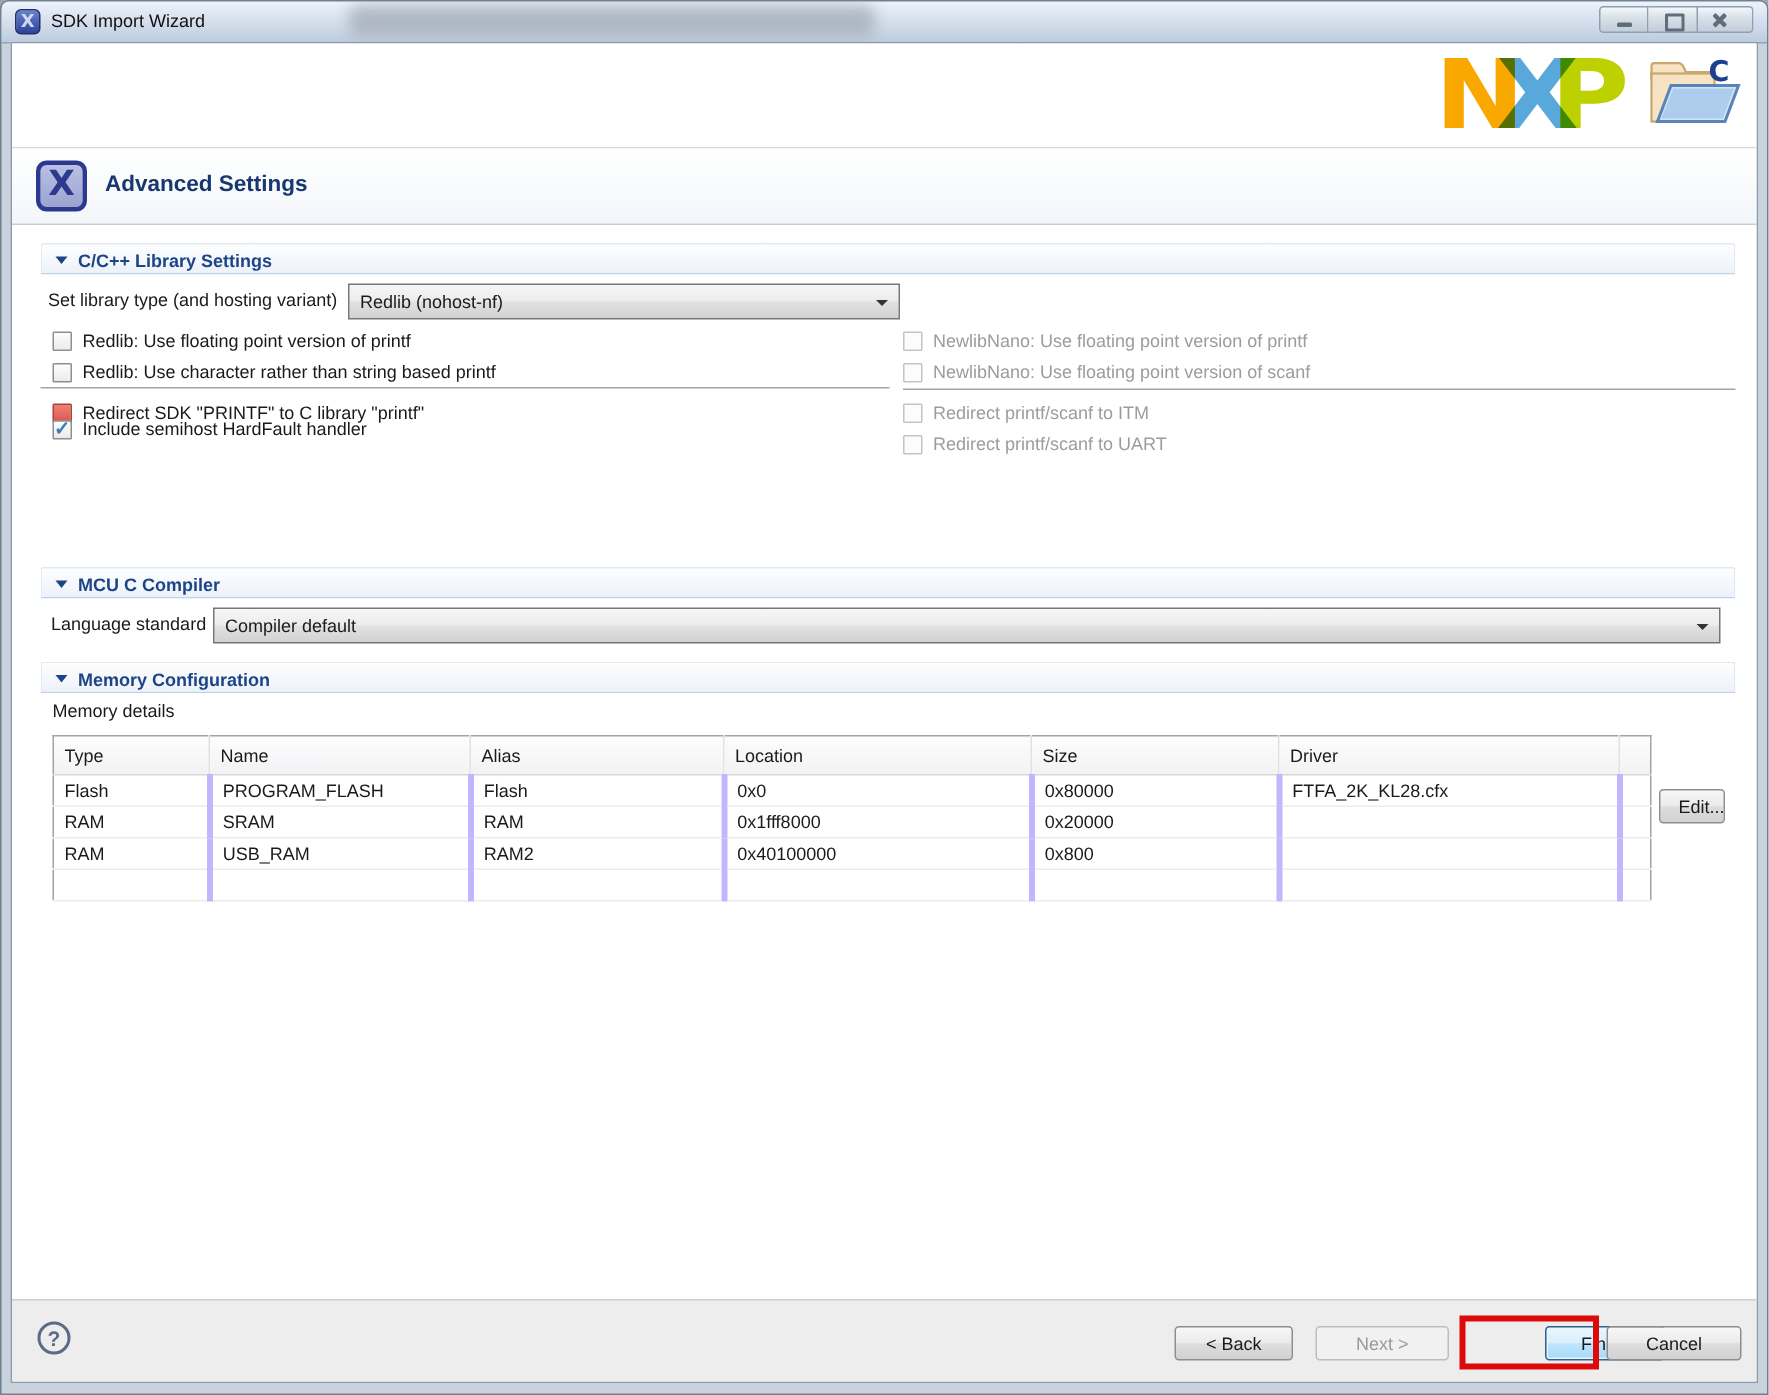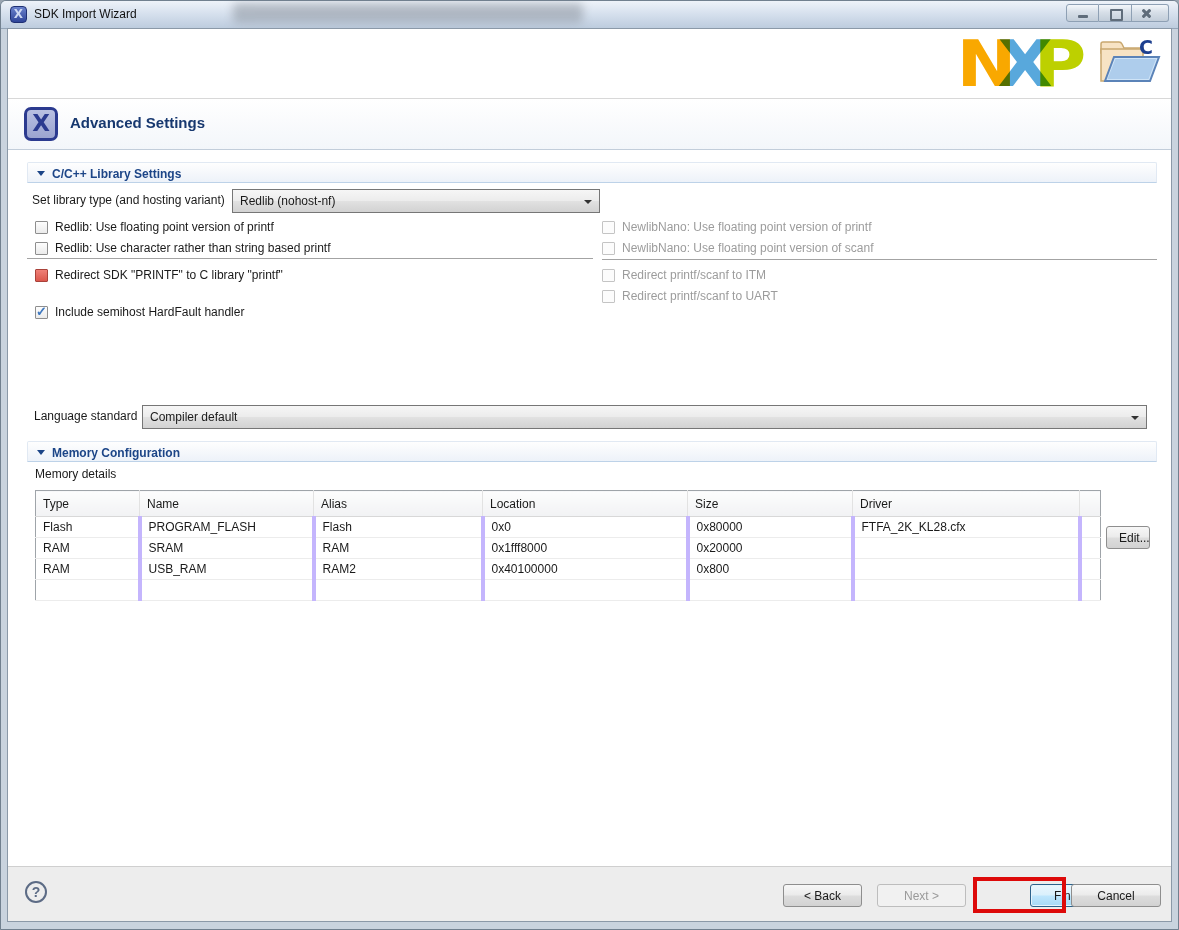--- a/index.html
+++ b/index.html
@@ -223,21 +223,21 @@
       </div>
       <div class="checkrow" style="left:27px;top:88px;">
         <span class="cb"></span>
         <span class="lbl">Redlib: Use character rather than string based printf</span>
       </div>
       <div class="hdiv" style="left:19px;top:108px;width:566px;"></div>
       <div class="checkrow" style="left:27px;top:115px;">
         <span class="cb red"></span>
         <span class="lbl">Redirect SDK "PRINTF" to C library "printf"</span>
       </div>
-      <div class="checkrow" style="left:27px;top:152px;">
+      <div class="checkrow" style="left:27px;top:126px;">
         <span class="cb checked"></span>
         <span class="lbl">Include semihost HardFault handler</span>
       </div>
 
       <div class="checkrow dim" style="left:594px;top:67px;">
         <span class="cb disabled"></span>
         <span class="lbl">NewlibNano: Use floating point version of printf</span>
       </div>
       <div class="checkrow dim" style="left:594px;top:88px;">
         <span class="cb disabled"></span>
@@ -246,20 +246,24 @@
       <div class="hdiv" style="left:594px;top:109px;width:555px;"></div>
       <div class="checkrow dim" style="left:594px;top:115px;">
         <span class="cb disabled"></span>
         <span class="lbl">Redirect printf/scanf to ITM</span>
       </div>
       <div class="checkrow dim" style="left:594px;top:136px;">
         <span class="cb disabled"></span>
         <span class="lbl">Redirect printf/scanf to UART</span>
       </div>
 
+      <div class="secband" style="top:228px;">
+        <span class="sec-arrow"></span>
+        <span>MCU C Compiler</span>
+      </div>
       <span class="flabel" style="left:26px;top:259px;">Language standard</span>
       <div class="combo" style="left:134px;top:255px;width:1005px;">
         <span>Compiler default</span>
         <span class="combo-arrow"></span>
       </div>
 
       <div class="secband" style="top:291px;">
         <span class="sec-arrow"></span>
         <span>Memory Configuration</span>
       </div>

